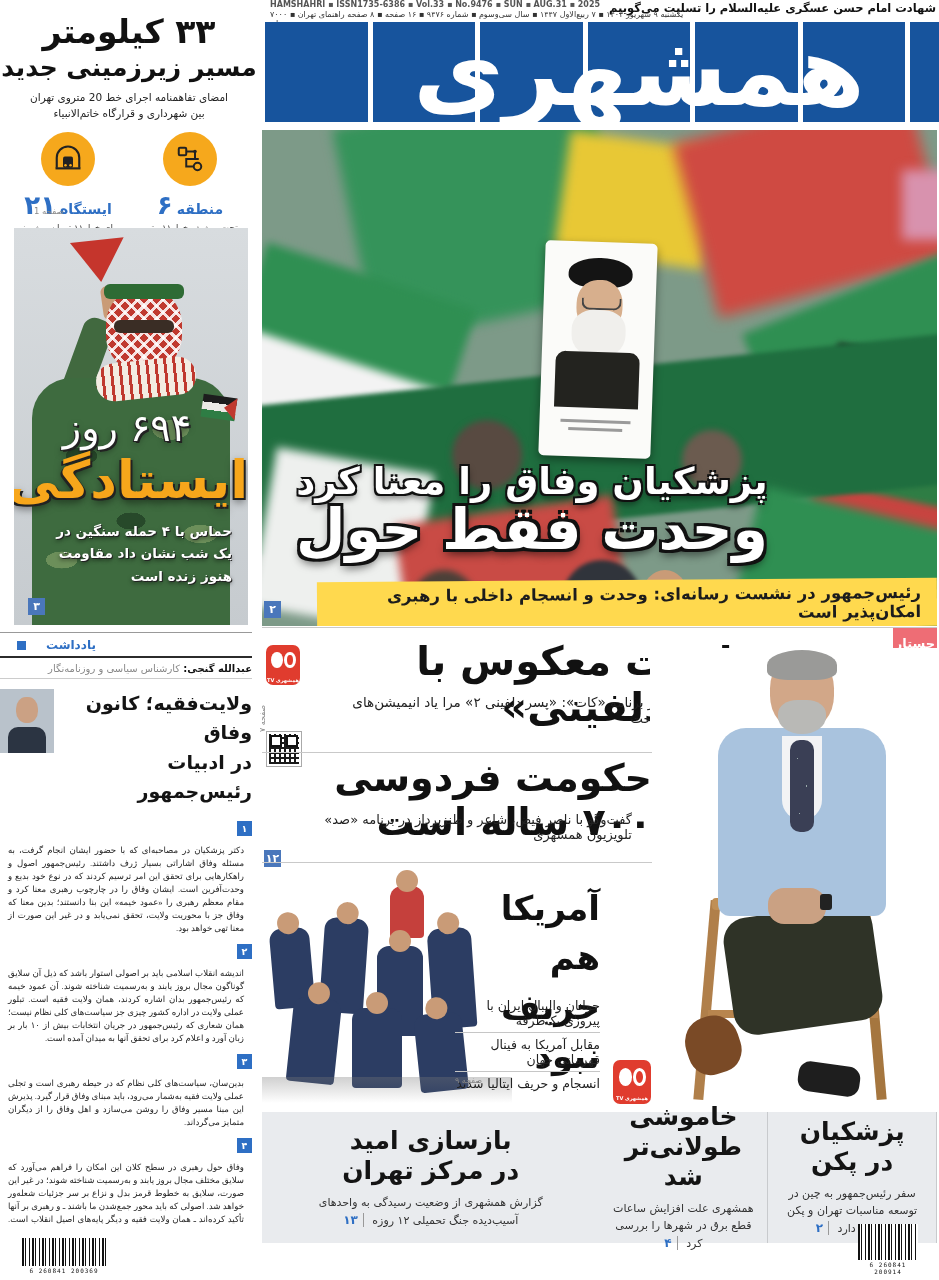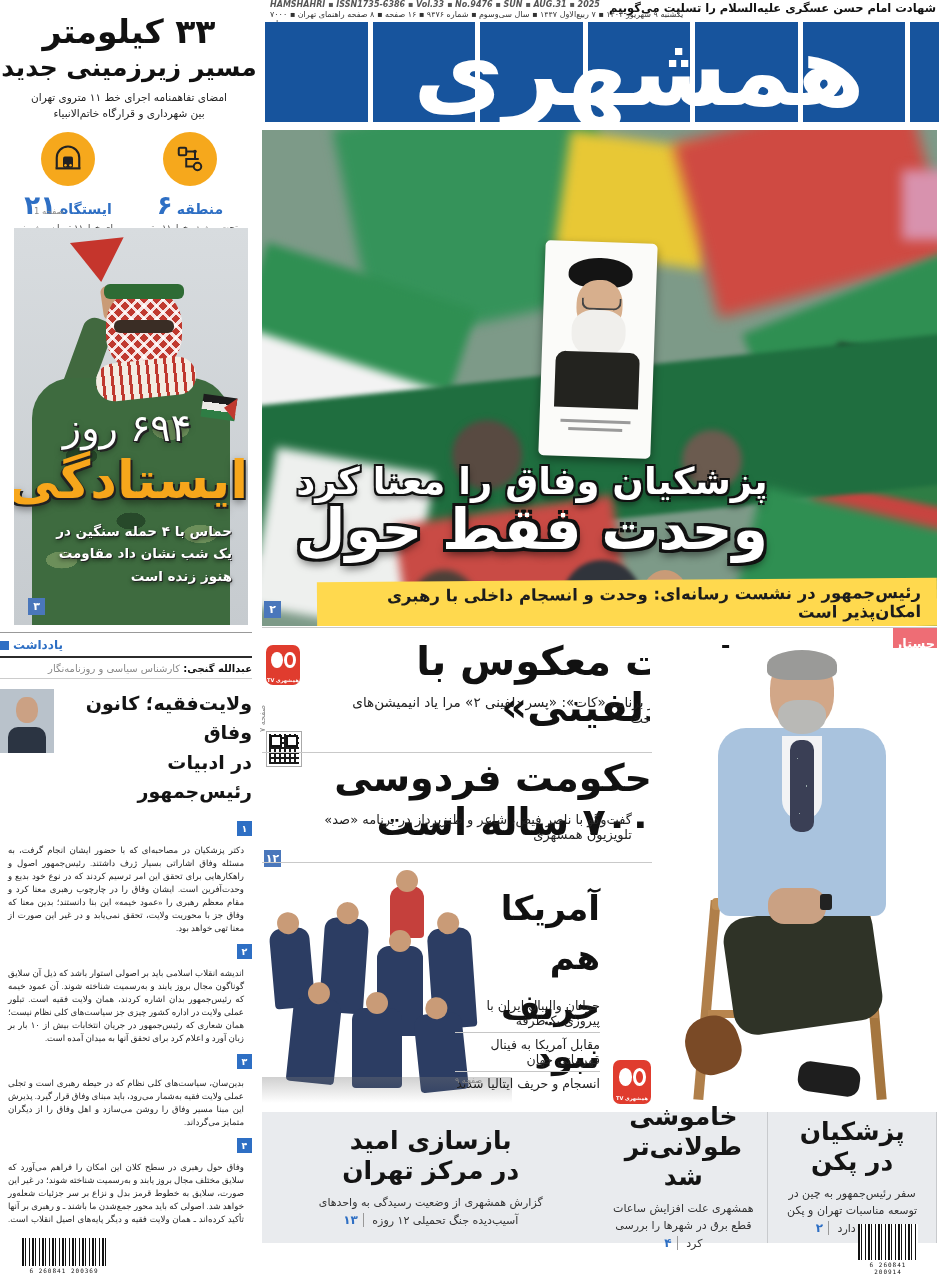--- a/index.html
+++ b/index.html
@@ -3,21 +3,21 @@
 <meta charset="utf-8">
 <style>
   html,body{margin:0;padding:0;background:#777;}
   #page{position:relative;width:939px;height:1280px;margin:0 auto;background:#fff;overflow:hidden;
         font-family:"DejaVu Sans",sans-serif;color:#111;}
   .abs{position:absolute;}
   .fa{direction:rtl;}
 
   
   #condolence{left:560px;top:1px;width:376px;font-size:11.5px;font-weight:bold;text-align:right;color:#111;}
-  #latin-info{left:270px;top:0;width:420px;font-size:8px;font-weight:bold;color:#555;direction:ltr;text-align:left;font-style:italic;}
+  #latin-info{left:270px;top:0;width:420px;font-size:8px;font-weight:bold;color:#555;direction:ltr;text-align:left;}
   #date-info{left:270px;top:10px;width:430px;font-size:8px;color:#333;direction:rtl;text-align:left;}
 
   
   #masthead{left:265px;top:22px;width:748px;height:100px;}
   #masthead .tiles{display:flex;height:100%;gap:5px;}
   #masthead .tile{flex:1;background:#17549d;}
   #masthead .logo-text{position:absolute;inset:0;display:flex;align-items:center;justify-content:center;
       color:#fff;font-weight:bold;font-size:88px;letter-spacing:14px;transform:scale(1.12,1.1);line-height:100px;}
 
   
@@ -162,21 +162,21 @@
   #bottomstrip{left:262px;top:1112px;width:675px;height:131px;background:#e9ebee;display:flex;flex-direction:row-reverse;}
   .bbox{display:flex;flex-direction:column;align-items:center;justify-content:center;padding:6px 10px;box-sizing:border-box;}
   .bbox + .bbox{border-right:1px solid #c8cacd;}
   .bbox .t1,.bbox .t2{font-size:25px;font-weight:bold;line-height:1.2;text-align:center;color:#141414;}
   .bbox .sub{margin-top:8px;font-size:11px;color:#333;text-align:center;line-height:1.55;max-width:250px;}
   .bbox .pg{color:#2e6fc4;font-weight:bold;font-size:12px;border-right:1px solid #999;padding-right:5px;margin-right:5px;}
   .bbox.w50{width:50%;} .bbox.w25{width:25%;}
 
   
   #notecol{left:0;top:632px;width:252px;height:594px;overflow:hidden;border-top:1px solid #999;padding-top:5px;box-sizing:border-box;}
-  #notecol .labelrow{display:flex;flex-direction:row-reverse;align-items:center;gap:4px;}
+  #notecol .labelrow{display:flex;flex-direction:row-reverse;align-items:center;gap:20px;padding-left:17px;}
   #notecol .bluesq{width:9px;height:9px;background:#2e6fc4;}
   #notecol .label{font-size:12px;font-weight:bold;color:#2e6fc4;}
   #notecol .darkrule{height:2px;background:#2b2b2b;margin-top:4px;}
   #notecol .byline{margin:5px 0 4px;font-size:10px;text-align:right;}
   #notecol .byline .nm{font-weight:bold;color:#111;}
   #notecol .byline .rl{color:#888;}
   #notecol .thinrule{height:1px;background:#ccc;}
   #notecol .hrow{display:flex;flex-direction:row-reverse;gap:0;margin:10px 0 14px;align-items:flex-start;}
   .np{width:54px;height:64px;background:#b9c2cb;position:relative;flex:0 0 auto;}
   .np::before{content:"";position:absolute;left:16px;top:8px;width:22px;height:26px;border-radius:45%;background:#cba184;}
@@ -213,21 +213,21 @@
       <div class="tile"></div>
       <div class="tile"></div>
       <div class="tile"></div>
     </div>
     <div class="logo-text fa">همشهری</div>
   </div>
 
   <div class="abs fa" id="metro">
     <div class="h1">۳۳ کیلومتر</div>
     <div class="h2">مسیر زیرزمینی جدید</div>
-    <div class="lede">امضای تفاهمنامه اجرای خط ۱۱ متروی تهران بین شهرداری و قرارگاه خاتم‌الانبیاء</div>
+    <div class="lede">امضای تفاهمنامه اجرای خط 20 متروی تهران بین شهرداری و قرارگاه خاتم‌الانبیاء</div>
     <div class="stats">
       <div class="stat">
         <div class="circle">
           <svg class="statsvg" viewBox="0 0 24 24">
             <path d="M3 19 V11 a9 9 0 0 1 18 0 V19" fill="none" stroke="#222" stroke-width="1.7"></path>
             <rect x="8" y="10" width="8" height="9" rx="1.5" fill="#222"></rect>
             <circle cx="10" cy="17" r="1" fill="#f6a81c"></circle>
               <circle cx="14" cy="17" r="1" fill="#f6a81c"></circle>
             <path d="M2 19.5 h20" stroke="#222" stroke-width="1.7"></path>
           </svg>

